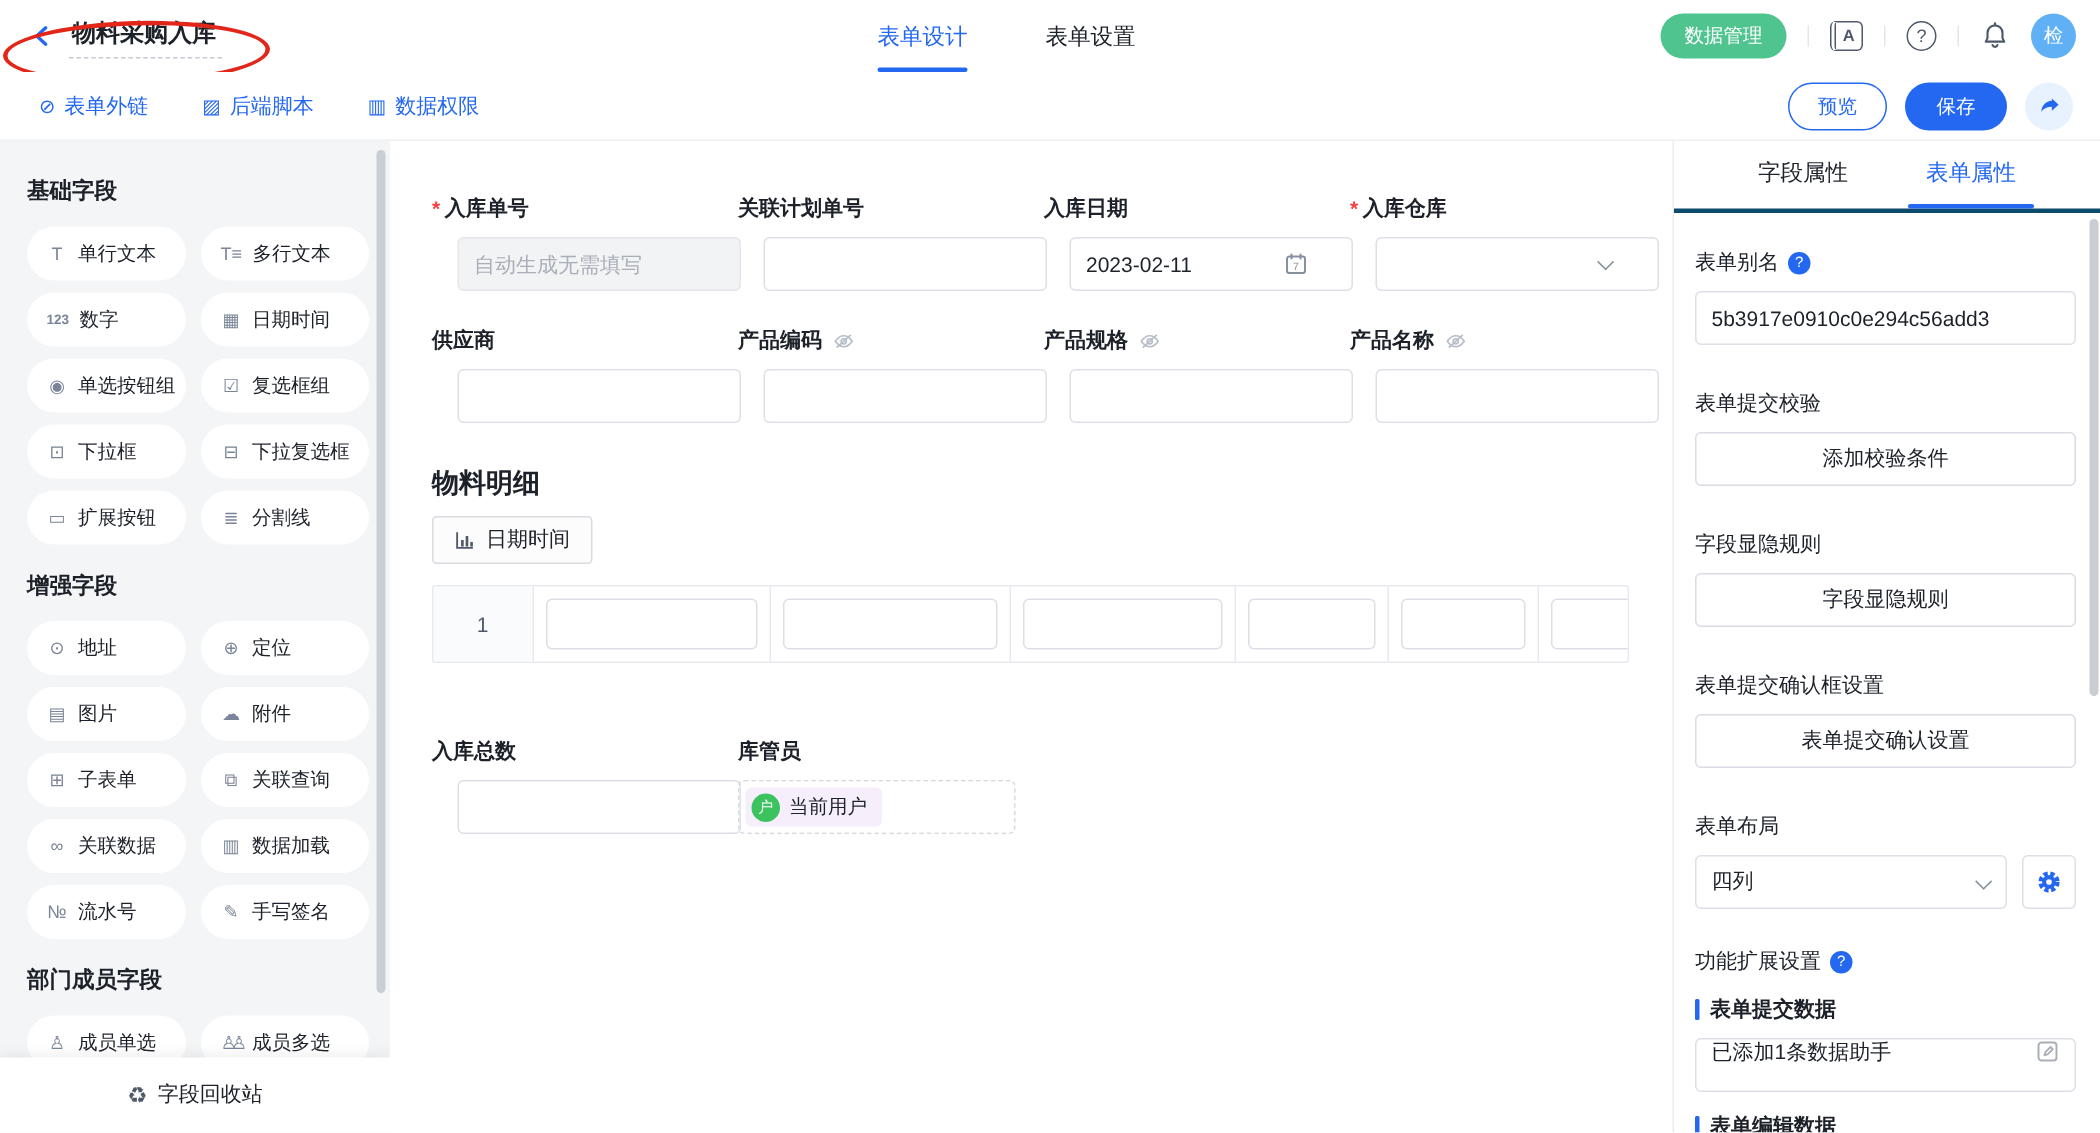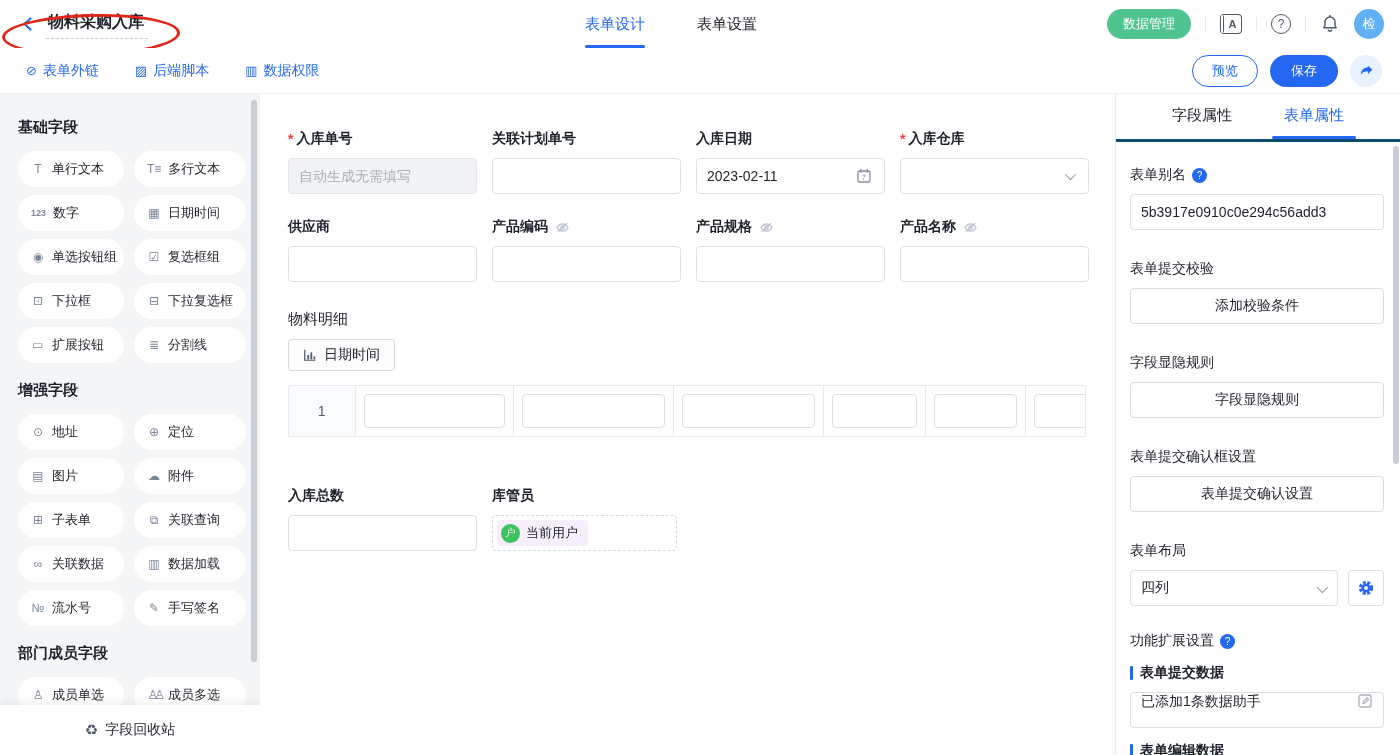--- a/index.html
+++ b/index.html
@@ -46,32 +46,32 @@
   .sb-pill.ghost { height:18px; border-radius:18px 18px 0 0; }
   .sb-scroll { position:absolute; right:3px; top:6px; width:6px; height:562px; background:#c9cdd4; border-radius:3px; cursor:pointer; }
   .sb-footer { position:absolute; left:0; bottom:0; width:260px; height:50px; background:#fff; box-shadow:0 -3px 8px rgba(0,0,0,.06); display:flex; align-items:center; justify-content:center; gap:7px; font-size:14px; color:#1d2129; cursor:pointer; }
   .sb-footer .gly { color:#4e5969; font-size:15px; }
 
   
   .canvas { flex:1; background:#fff; padding:36px 0 0 28px; overflow:hidden; }
   .fgrid { display:grid; grid-template-columns:repeat(4,185px); column-gap:19px; }
   .f-label { font-size:14px; font-weight:700; margin-bottom:10px; display:flex; align-items:center; gap:5px; }
   .star { color:#f53f3f; font-weight:700; margin-right:-2px; }
-  .f-input { width:189px; height:36px; border:1px solid #dcdfe6; border-radius:4px; padding:0 10px; font-size:14px; color:#1d2129; background:#fff; font-family:inherit; }
+  .f-input { width:189px; height:36px; border:1px solid #dcdfe6; border-radius:4px; padding:0 10px; font-size:14px; color:#1d2129; background:#fff; font-family:inherit;margin-left:17px; }
   .f-input:disabled, .f-input.disabled { background:#f2f3f5; border-color:#e5e6eb; color:#a9aeb8; }
   .f-input::placeholder { color:#a9aeb8; }
   .date-wrap, .sel-wrap { position:relative; width:185px; }
   .date-wrap .f-input { padding-right:30px; }
   .in-icon { position:absolute; right:9px; top:10px; pointer-events:none; display:flex; }
   .chev { position:absolute; right:12px; top:14px; width:8px; height:8px; border-right:1.6px solid #86909c; border-bottom:1.6px solid #86909c; transform:rotate(45deg) translateY(-2px); pointer-events:none; }
   .row2 { margin-top:24px; }
   .eye { margin-left:2px; display:inline-flex; }
 
   .detail-block { margin-top:28px; }
-  .detail-title { font-size:15px; font-weight:400; }
+  .detail-title { font-size:18px; font-weight:700; }
   .btn-select-mat { margin-top:10px; height:32px; border:1px solid #d8dbe0; background:#fcfcfd; border-radius:3px; font-size:14px; color:#1d2129; padding:0 14px; display:flex; align-items:center; gap:7px; cursor:pointer; }
   .sub-table-wrap { margin-top:14px; width:798px; overflow:hidden; border:1px solid #e7e9ee; border-radius:2px; }
   table.sub { border-collapse:collapse; table-layout:fixed; width:836px; }
   table.sub th, table.sub td { border-right:1px solid #e7e9ee; font-weight:400; text-align:left; }
   table.sub th { height:40px; padding:0 12px; font-size:14px; color:#1d2129; border-bottom:1px solid #e7e9ee; background:#fff; }
   table.sub td { height:50px; padding:0 8px; }
   .col-idx { background:#fafbfc !important; text-align:center !important; font-size:14px; color:#4e5969; }
   .cell-input { width:100%; height:34px; border:1px solid #dcdfe6; border-radius:4px; padding:0 8px; font-size:13px; font-family:inherit; }
 
   .row3 { margin-top:50px; }

